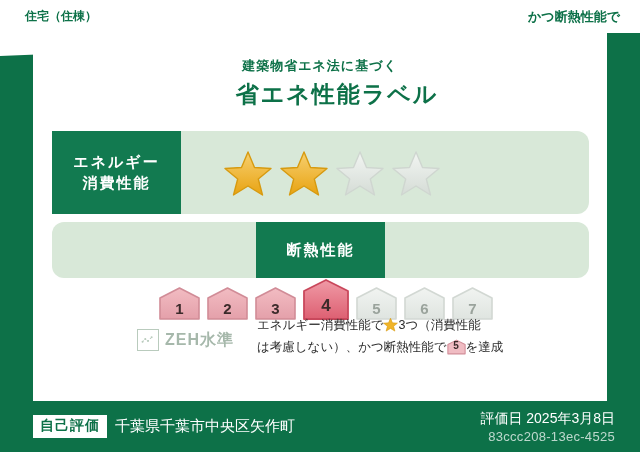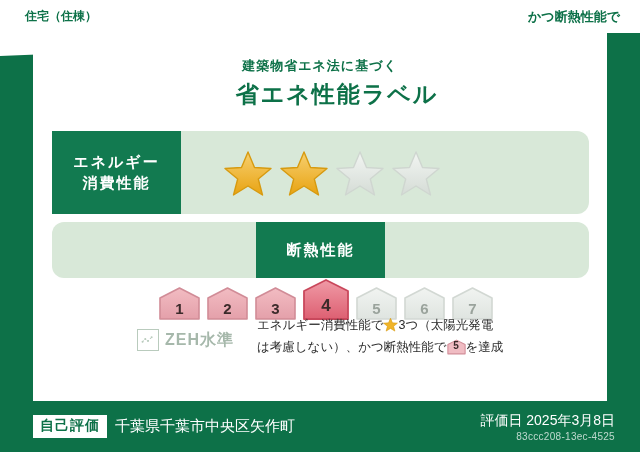--- a/index.html
+++ b/index.html
@@ -297,21 +297,21 @@
     margin-right: 25px;
     text-align: right;
     color: #ffffff;
   }
   .eval-date {
     font-size: 14px;
     letter-spacing: 0px;
     white-space: nowrap;
   }
   .eval-id {
-    font-size: 10px;
+    font-size: 13px;
     opacity: 0.72;
     letter-spacing: 0.3px;
     margin-top: 1px;
     white-space: nowrap;
     text-align: right;
   }
 </style>
 </head>
 <body>
 
@@ -461,21 +461,21 @@
           <circle cx="5" cy="13" r="1.1" fill="#b9cbbd"></circle>
           <circle cx="8" cy="10" r="1.1" fill="#b9cbbd"></circle>
           <circle cx="11" cy="12" r="1.1" fill="#b9cbbd"></circle>
           <circle cx="15" cy="8" r="1.1" fill="#b9cbbd"></circle>
         </svg>
         <span class="zeh-title">ZEH水準</span>
       </div>
       <div class="zeh-desc">
         <span>エネルギー消費性能で</span><svg class="inline-star" viewBox="0 0 50 48">
             <polygon points="25,3 31.5,18.5 48,19.5 35.3,30 39.5,46 25,37 10.5,46 14.7,30 2,19.5 18.5,18.5" fill="#f0b429" stroke="#d79a10" stroke-width="2" stroke-linejoin="round"></polygon>
-          </svg><span>3つ（太陽光発電</span><br>
+          </svg><span>3つ（消費性能</span><br>
         <span>は考慮しない）、かつ断熱性能で</span><span class="inline-badge"><svg viewBox="0 0 43 35">
               <path d="M21.5 2 L41 12 L41 33 L2 33 L2 12 Z" fill="#f0bcc3" stroke="#d18c97" stroke-width="2.4" stroke-linejoin="round"></path>
             </svg><em>5</em></span><span>を達成</span>
       </div>
     </div>
 
   </div>
 
   <div class="footer">
     <div class="footer-left">

